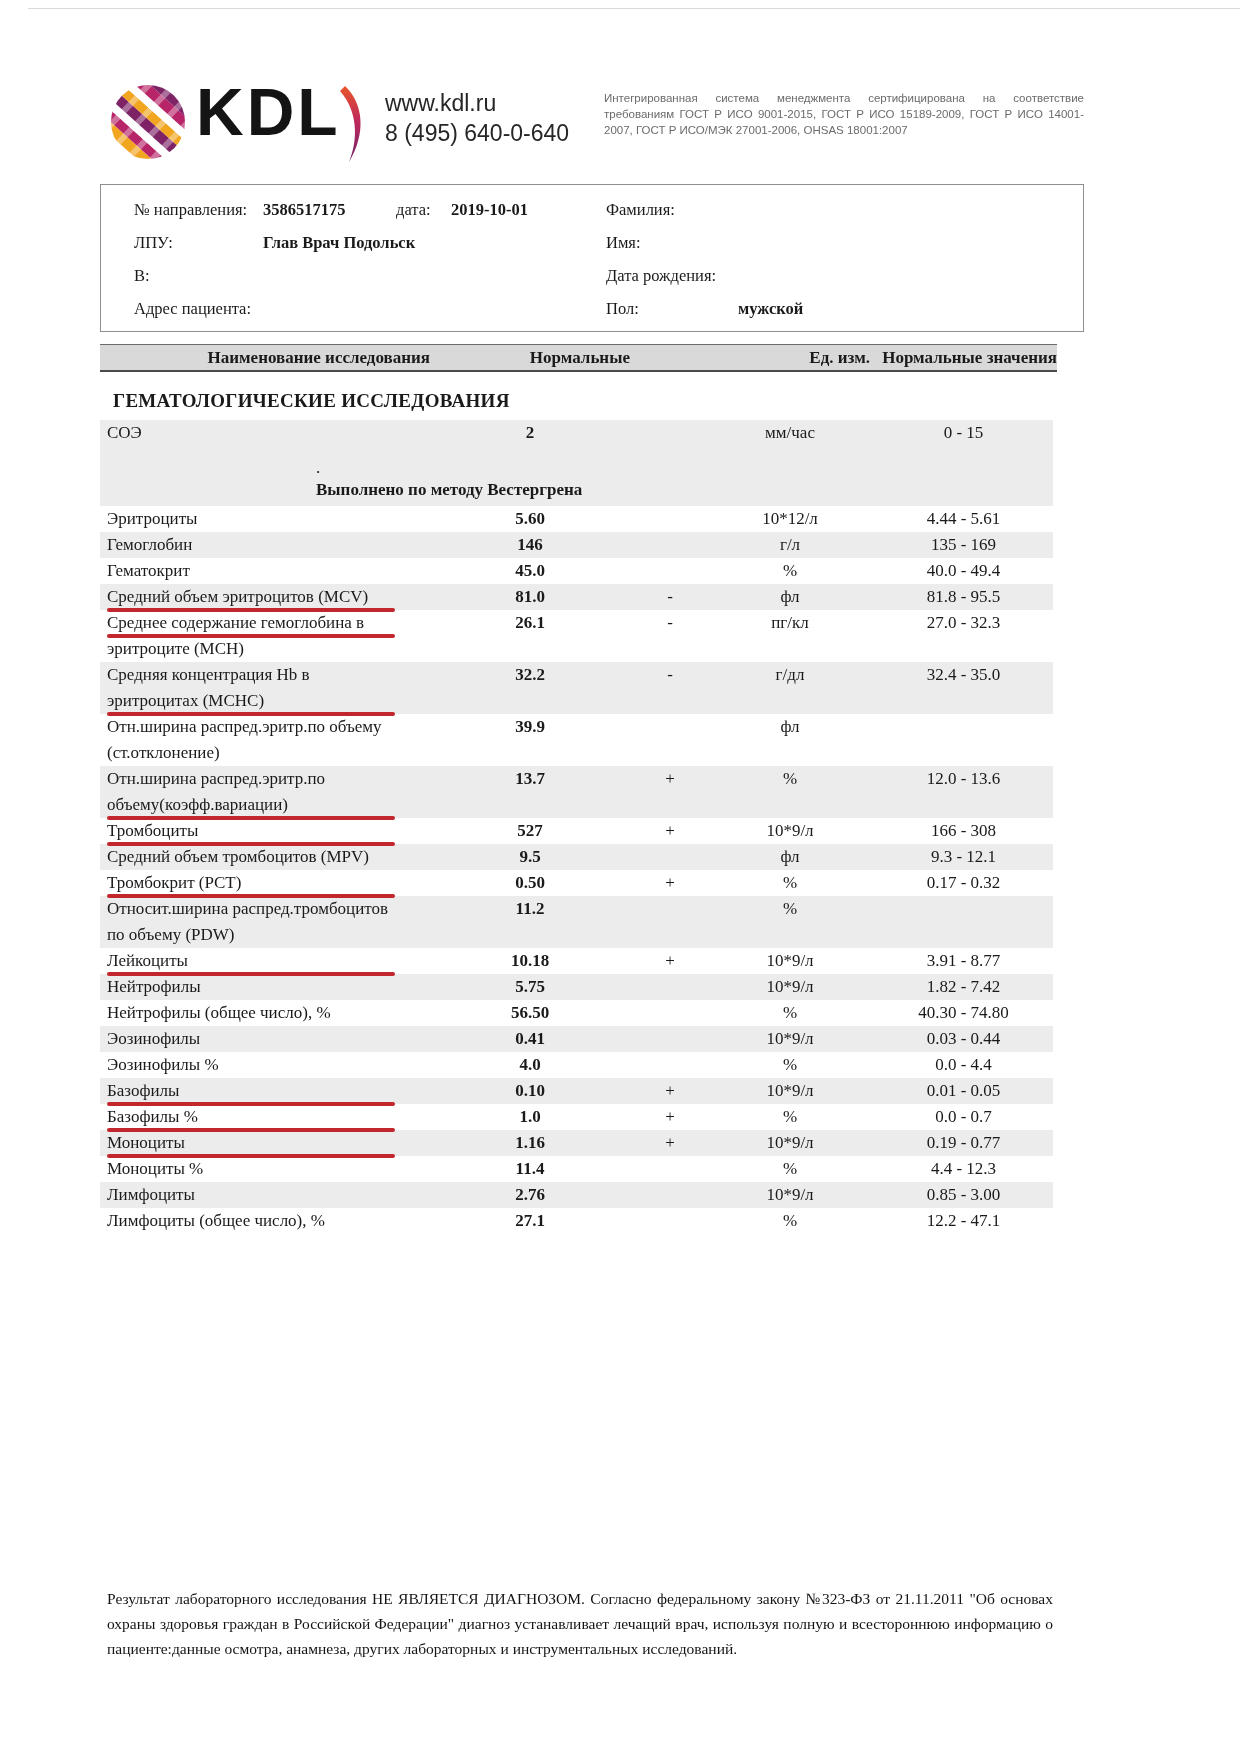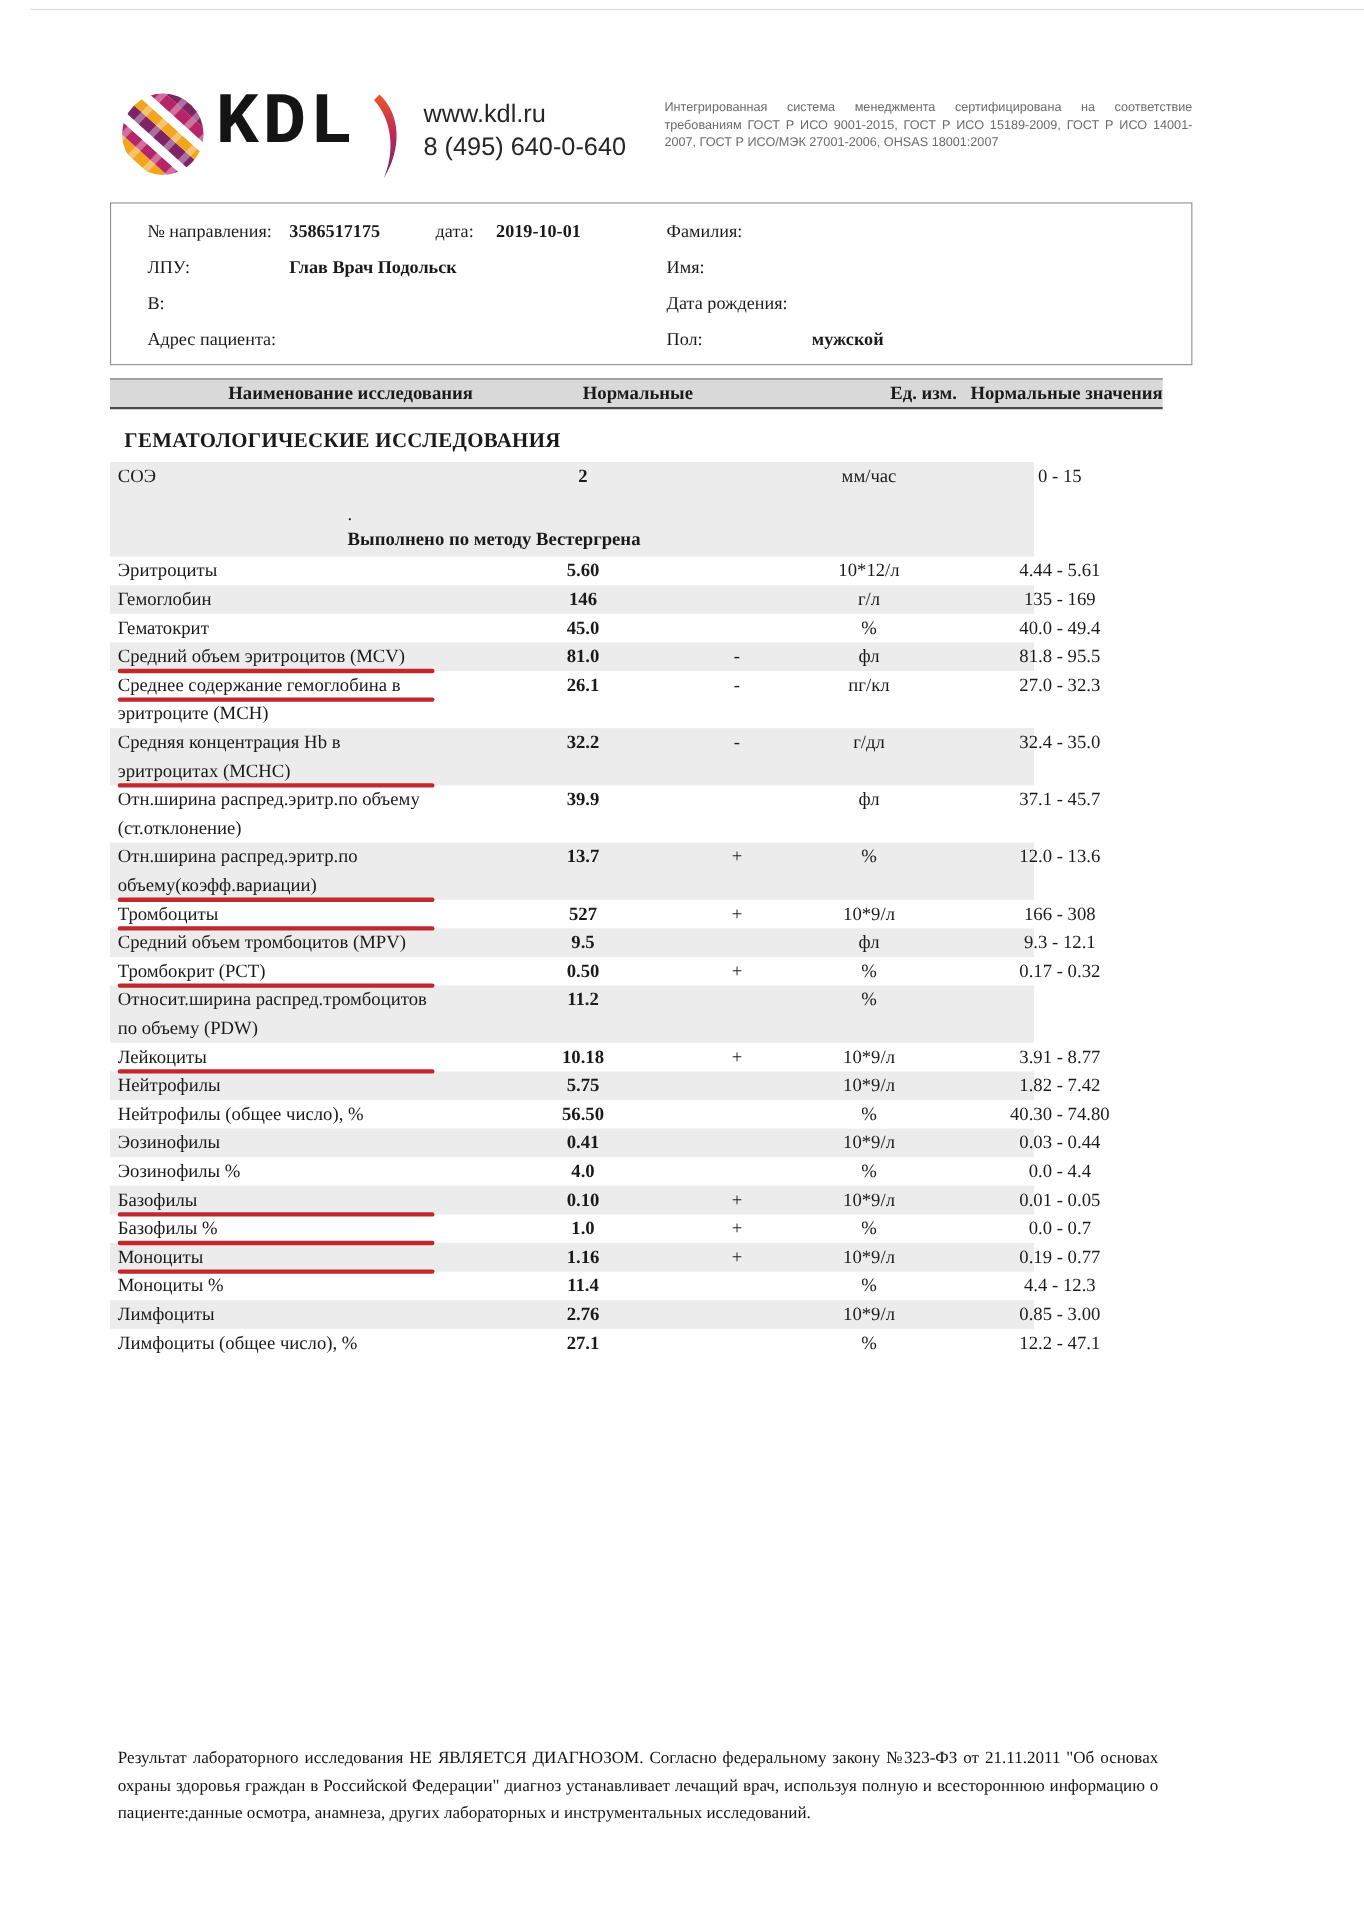--- a/index.html
+++ b/index.html
@@ -7,21 +7,21 @@
     width:1240px;height:1755px;background:#ffffff;position:relative;
     font-family:"Liberation Serif", serif;color:#1a1a1a;overflow:hidden;
   }
   
   .top-rule{position:absolute;top:8px;left:28px;width:1212px;height:1px;background:#d9d9d9;}
 
   
   .logo-sphere{position:absolute;left:108px;top:82px;}
   .logo-kdl{
     position:absolute;left:196px;top:74px;
-    font-family:Liberation Mono, monospace;font-weight:bold;font-size:66px;
+    font-family:Liberation Sans, sans-serif;font-weight:bold;font-size:66px;
     letter-spacing:3px;color:#141414;
   }
   .swoosh{position:absolute;left:338px;top:84px;}
   .contact{
     position:absolute;left:385px;top:88px;
     font-family:"Liberation Sans", sans-serif;font-size:23px;line-height:30px;color:#262626;
   }
   .cert{
     position:absolute;left:604px;top:90px;width:480px;
     font-family:"Liberation Sans", sans-serif;font-size:11.5px;line-height:16px;
@@ -45,21 +45,21 @@
     background:#d9d9d9;border-top:1px solid #6b6b6b;border-bottom:2px solid #4a4a4a;
     display:grid;grid-template-columns:330px 200px 80px 160px 187px;
     align-items:center;font-weight:bold;font-size:17px;
   }
   .thead div{text-align:right;}
   .section-title{
     position:absolute;left:113px;top:390px;
     font-size:19px;font-weight:bold;letter-spacing:0.3px;text-align:center;
   }
   .tbody{position:absolute;left:100px;top:420px;width:957px;font-size:17px;}
-  .rowwrap{width:840px;}
+  .rowwrap{width:953px;}
   .rowwrap.shaded{background:#ececec;}
   .row{display:grid;grid-template-columns:330px 200px 80px 160px 187px;line-height:26px;}
   .cell-name{padding-left:7px;}
   .nline{position:relative;}
   .cell-result{text-align:center;font-weight:bold;}
   .cell-flag{text-align:center;}
   .cell-units{text-align:center;}
   .cell-range{text-align:center;}
   .redline{
     position:absolute;left:0;bottom:-2px;width:288px;height:4px;
@@ -245,21 +245,20 @@
     </div>
     <div class="rowwrap">
       <div class="row">
         <div class="cell-name">
           <div class="nline">Отн.ширина распред.эритр.по объему</div>
           <div class="nline">(ст.отклонение)</div>
         </div>
         <div class="cell-result">39.9</div>
         <div class="cell-flag"></div>
         <div class="cell-units">фл</div>
-        <div class="cell-range">37.1 - 45.7</div>
       </div>
     </div>
     <div class="rowwrap shaded">
       <div class="row">
         <div class="cell-name">
           <div class="nline">Отн.ширина распред.эритр.по</div>
           <div class="nline">объему(коэфф.вариации)<div class="redline"></div></div>
         </div>
         <div class="cell-result">13.7</div>
         <div class="cell-flag">+</div>

